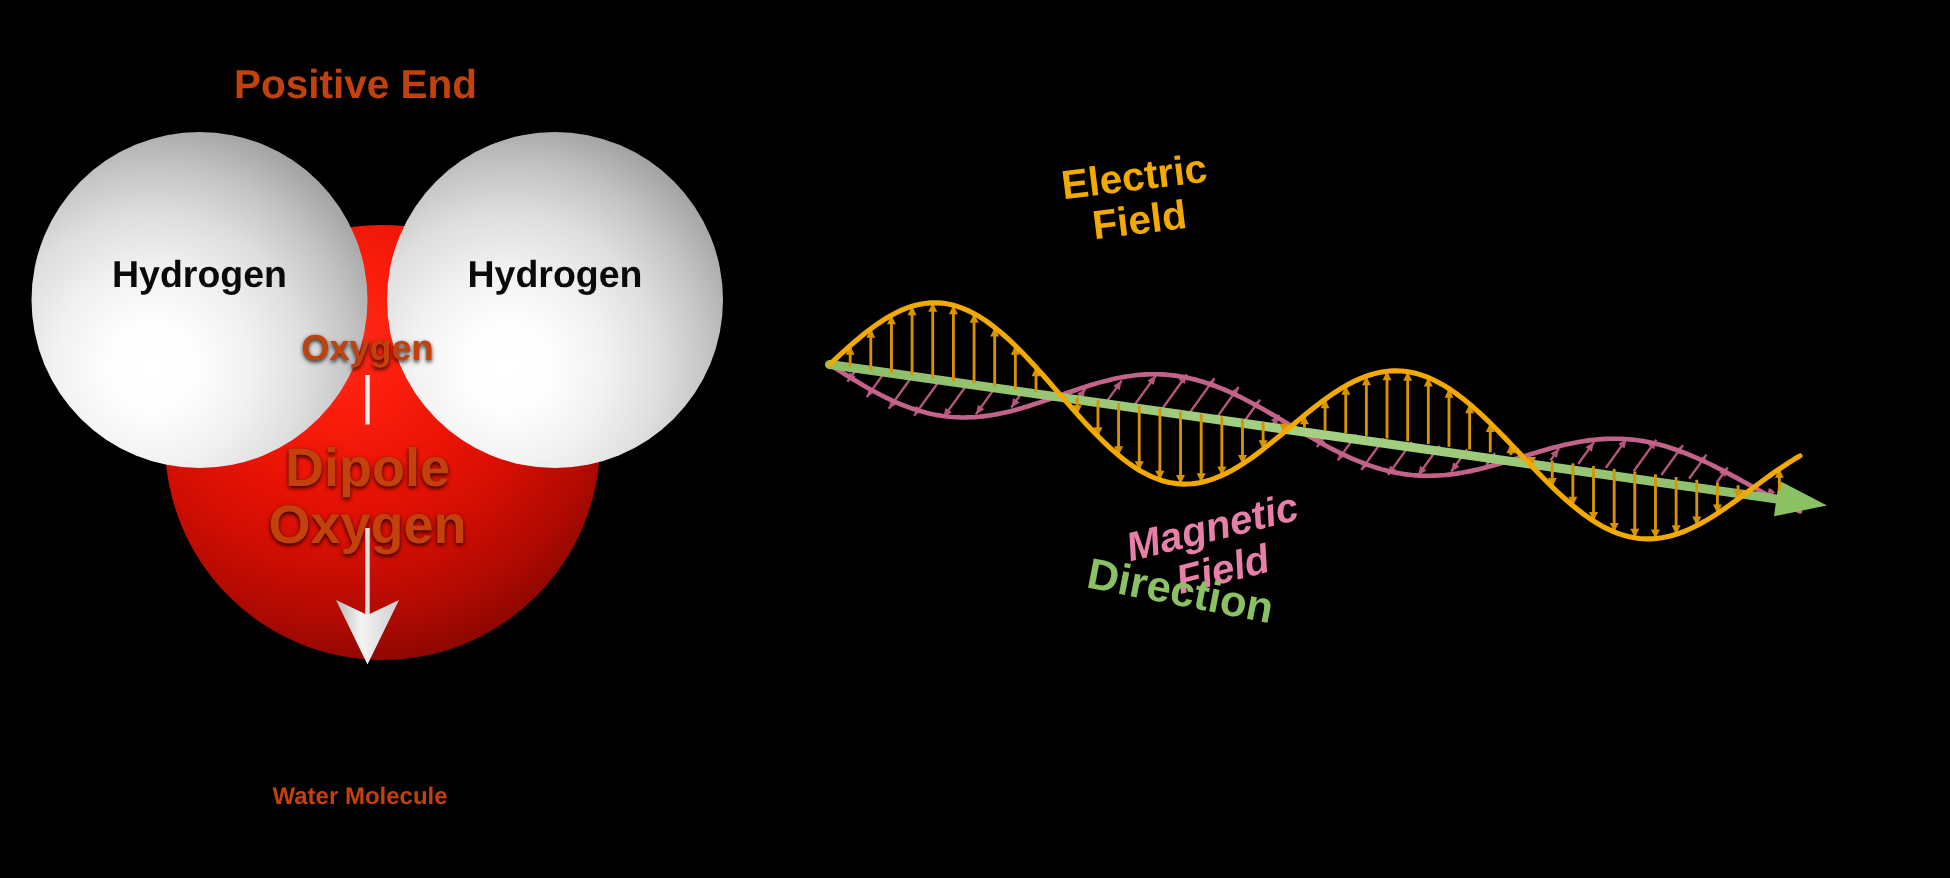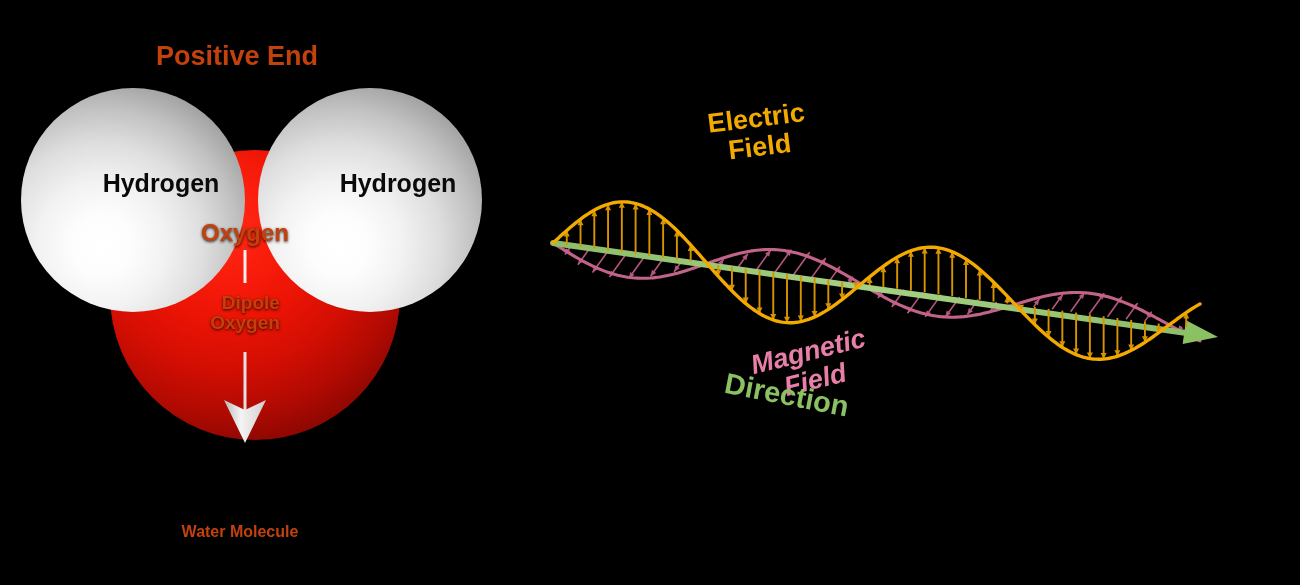--- a/index.html
+++ b/index.html
@@ -67,32 +67,31 @@
   }
 
   #oxygen-sphere { left: 110px; top: 150px; z-index: 2; }
   #hydrogen-left  { left: 21px;  top: 88px;  z-index: 3; }
   #hydrogen-right { left: 258px; top: 88px;  z-index: 3; }
 
   .h-label {
     font-size: 25px;
     color: #0a0a0a;
     z-index: 6;
-    margin-left: 28px;
   }
   .white-label {
     color: #c2410c;
     text-shadow: 0 1px 3px rgba(0,0,0,0.85);
   }
 
   #positive-end-label { left: 237px; top: 42px;  font-size: 27px; z-index: 6; }
   #hydrogen-left-label  { left: 133px; top: 170px; z-index: 6; }
   #hydrogen-right-label { left: 370px; top: 170px; z-index: 6; }
   #oxygen-label  { left: 245px; top: 220px; font-size: 24px; z-index: 6; text-align: center; }
-  #dipole-label  { left: 245px; top: 293px; font-size: 19px; text-align: right; z-index: 6; }
+  #dipole-label  { left: 245px; top: 293px; font-size: 36px; text-align: center; z-index: 6; }
   #negative-end-label { left: 240px; top: 467px; font-size: 27px; z-index: 6; }
   #water-molecule-label { left: 240px; top: 524px; font-size: 16px; z-index: 6; }
 
   #dipole-arrow { position: absolute; left: 0; top: 0; z-index: 7; }
 
   
   #wave-panel {
     position: absolute;
     left: 500px; top: 0;
     width: 800px; height: 585px;

